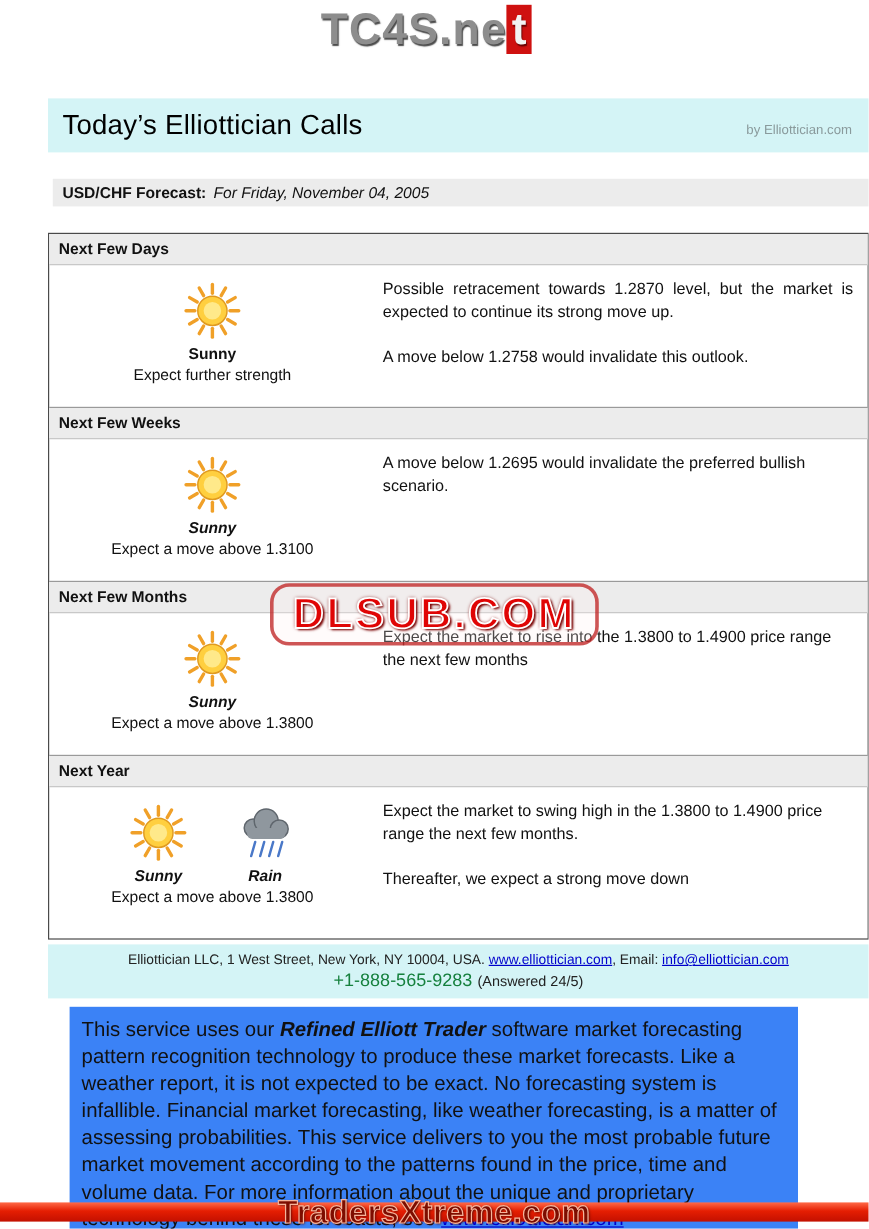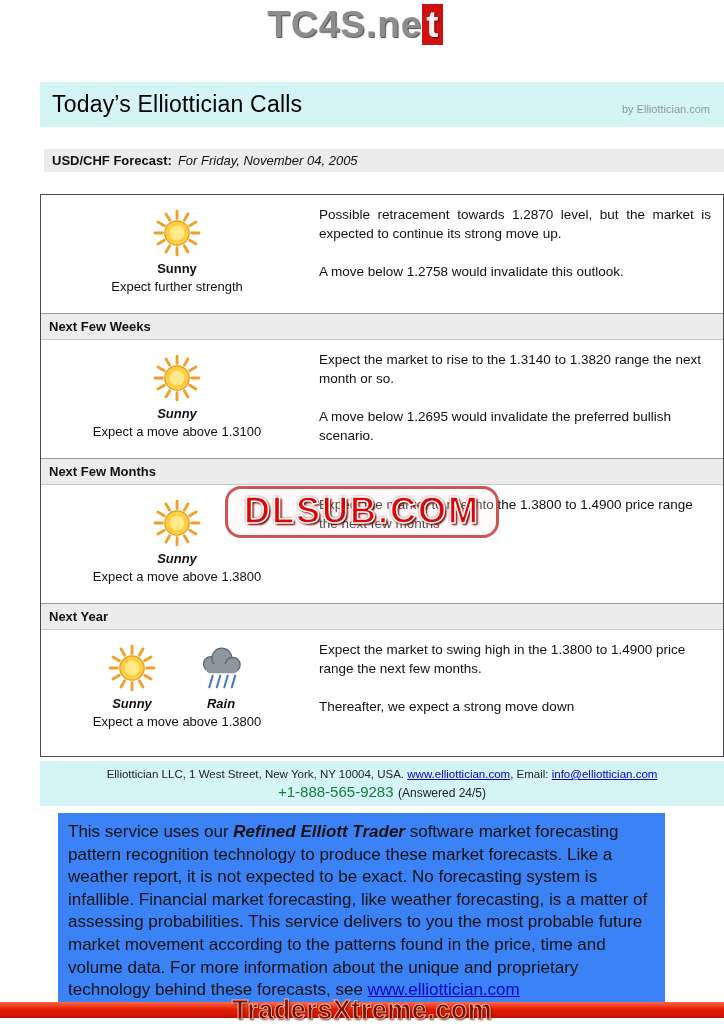--- a/index.html
+++ b/index.html
@@ -96,20 +96,21 @@
     <span class="report-byline">by Elliottician.com</span>
   </div>
 
   <div class="forecast-bar block">
     <span class="forecast-label">USD/CHF Forecast:</span><span class="forecast-date">For Friday, November 04, 2005</span>
   </div>
 
   <div class="calls-table block">
 
     <div class="section">
+      <div class="section-header">Next Few Days</div>
       <div class="section-body body-s1">
         <div class="weather-col">
           <div class="icons-row">
             <div class="icon-stack">
               <span>
                 <svg width="52" height="52" viewBox="0 0 64 64">
                   <g stroke="#f0a028" stroke-width="3.5" stroke-linecap="round">
                     <line x1="50" y1="32" x2="59" y2="32"></line>
                       <line x1="47.6" y1="41" x2="55.4" y2="45.5"></line>
                     <line x1="41" y1="47.6" x2="45.5" y2="55.4"></line>
@@ -164,21 +165,20 @@
                   <circle cx="32" cy="32" r="15" fill="#ffcf3f" stroke="#e09a20" stroke-width="1.5"></circle>
                   <circle cx="32" cy="32" r="9" fill="#ffe98a"></circle>
                 </svg>
               </span>
               <span class="weather-label it">Sunny</span>
             </div>
           </div>
           <span class="expectation">Expect a move above 1.3100</span>
         </div>
         <div class="text-col">
-          <p>Expect the market to rise to the 1.3140 to 1.3820 range the next month or so.</p>
           <p>A move below 1.2695 would invalidate the preferred bullish scenario.</p>
         </div>
       </div>
     </div>
 
     <div class="section">
       <div class="section-header">Next Few Months</div>
       <div class="section-body body-s3">
         <div class="weather-col">
           <div class="icons-row">

